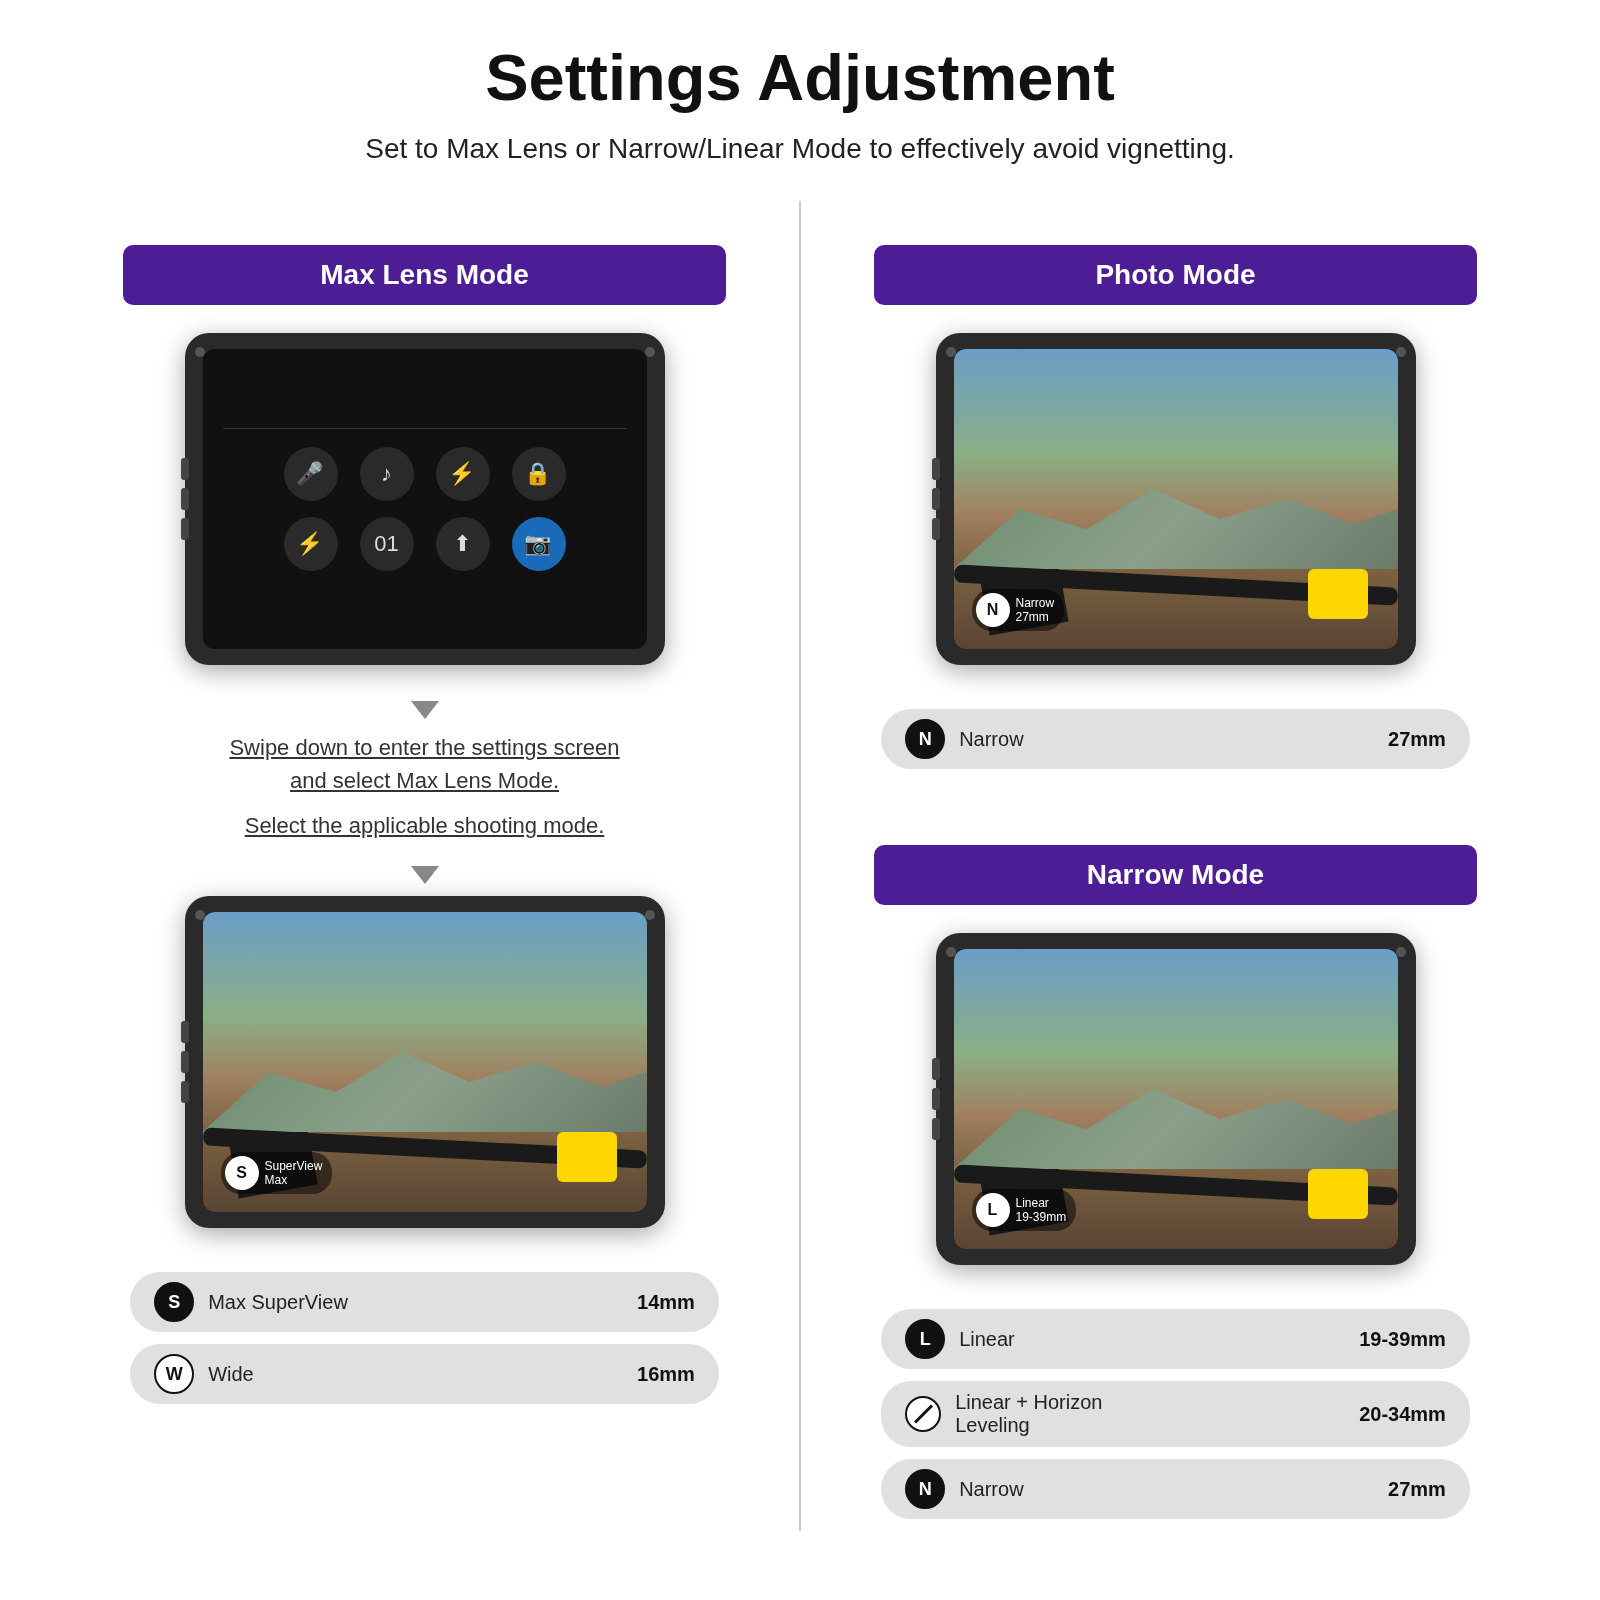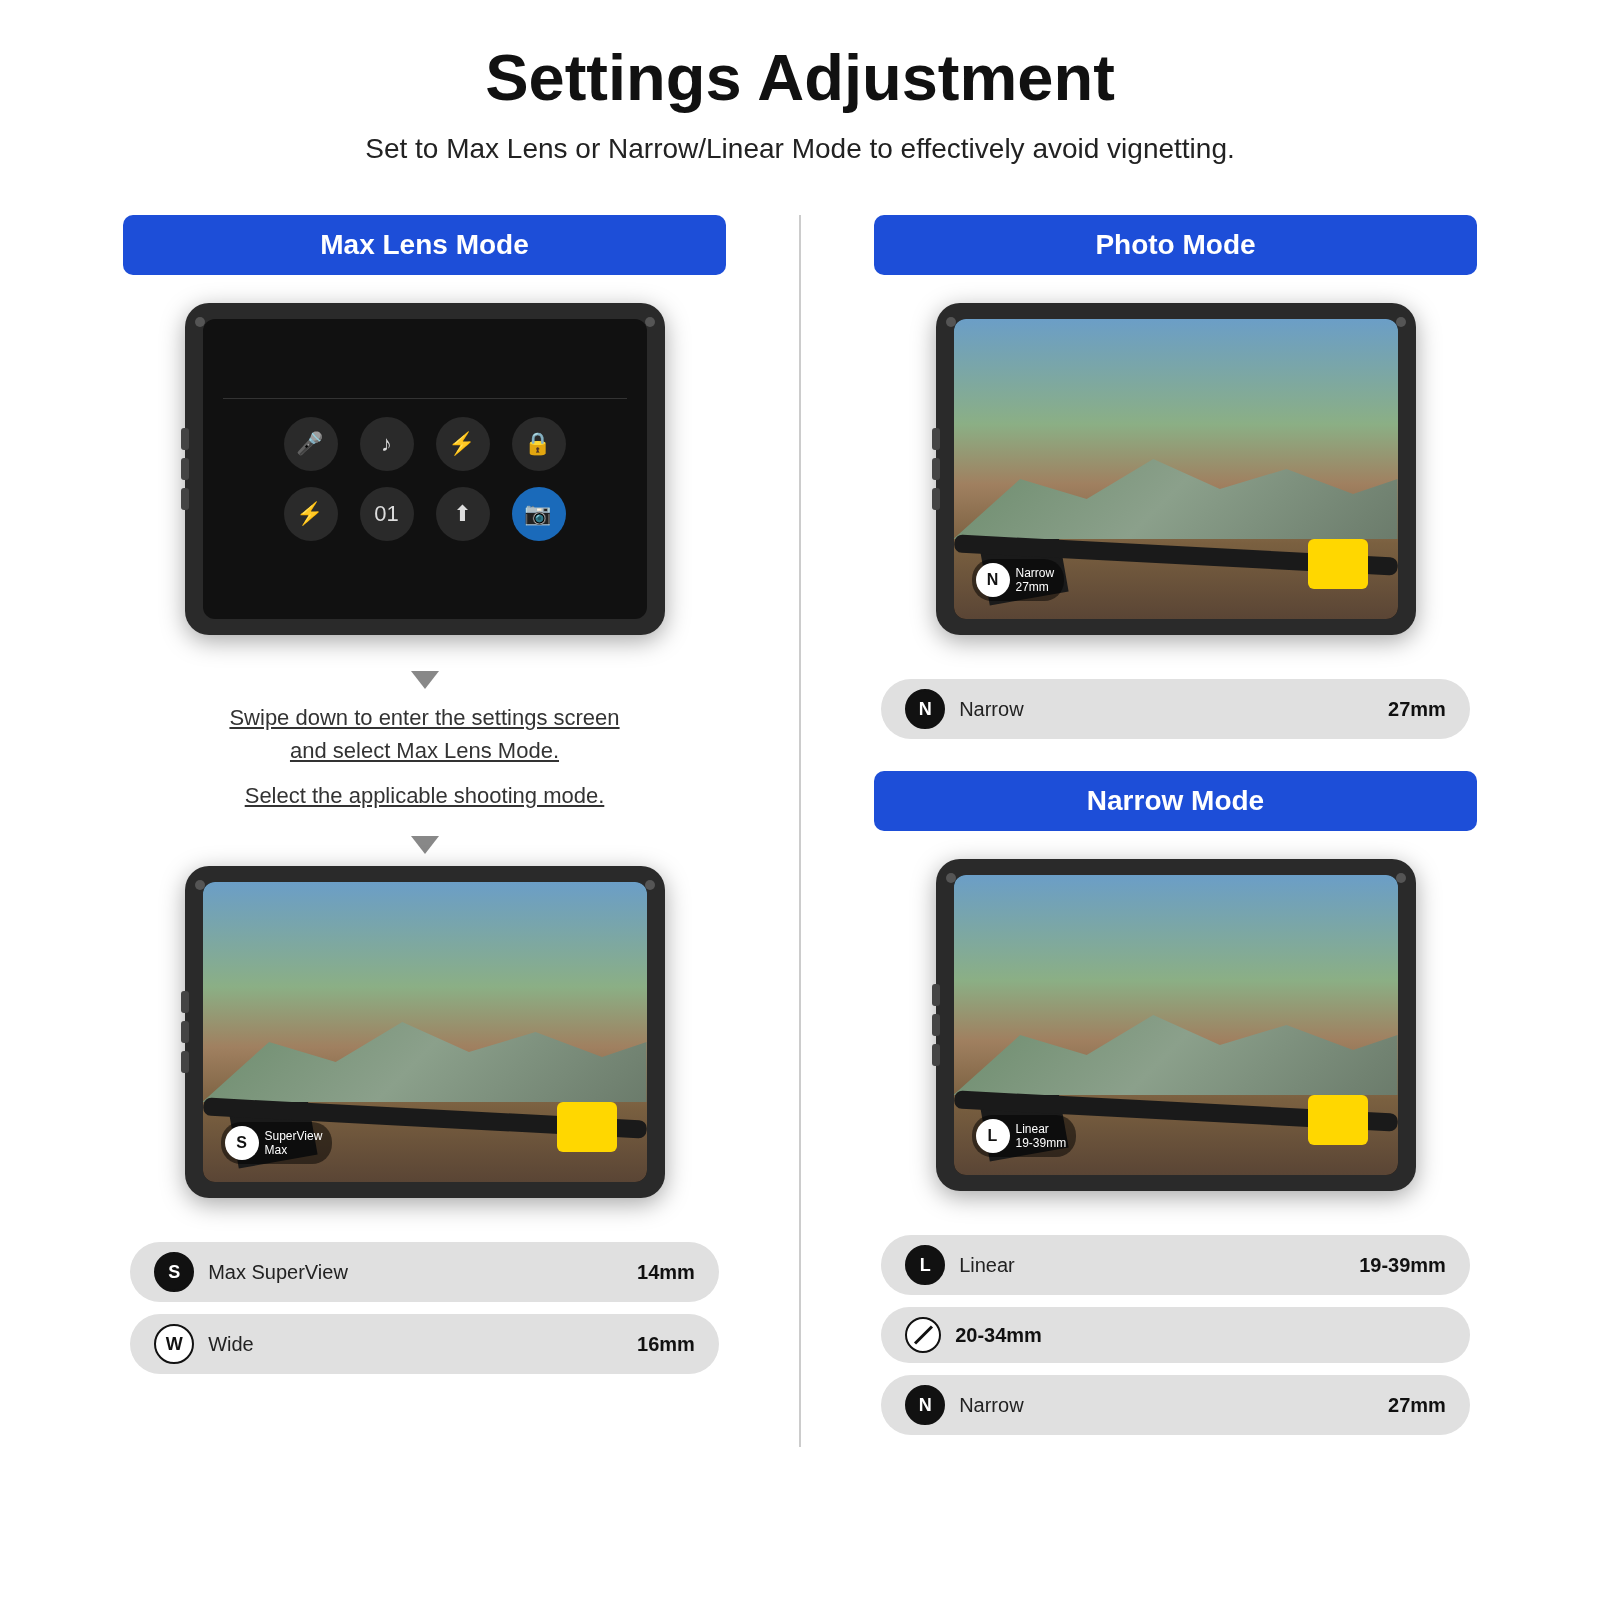--- a/index.html
+++ b/index.html
@@ -16,21 +16,21 @@
       font-size: 65px;
       font-weight: 900;
       color: #111;
       margin-bottom: 18px;
     }
 
     .page-subtitle {
       text-align: center;
       font-size: 28px;
       color: #222;
-      margin-bottom: 50px;
+      margin-bottom: 36px;
     }
 
     .main-layout {
       display: flex;
       gap: 0;
       width: 100%;
     }
 
     .left-col, .right-col {
       flex: 1;
@@ -41,29 +41,30 @@
     }
 
     .divider {
       width: 2px;
       background: #ccc;
       margin: 0 10px;
       align-self: stretch;
     }
 
     .section-badge {
-      background: #1d4ed8;
+      background: #4c1d95;
       color: #fff;
       font-size: 28px;
       font-weight: 700;
       border-radius: 10px;
       padding: 14px 50px;
       text-align: center;
       margin-bottom: 28px;
       width: 90%;
+      margin-top: 44px;
     }
 
     
     .device-mockup {
       background: #2a2a2a;
       border-radius: 24px;
       padding: 16px 18px;
       width: 480px;
       box-shadow: 0 6px 24px rgba(0,0,0,0.35);
       position: relative;
@@ -499,20 +500,21 @@
 
     <div class="section-spacer"></div>
 
     <div class="option-badge">
       <div class="option-letter dark">L</div>
       <span class="option-name">Linear</span>
       <span class="option-value">19-39mm</span>
     </div>
     <div class="option-badge">
       <div class="slash-icon"></div>
+      <span class="option-name">Linear + Horizon<br>Leveling</span>
       <span class="option-value">20-34mm</span>
     </div>
     <div class="option-badge">
       <div class="option-letter dark">N</div>
       <span class="option-name">Narrow</span>
       <span class="option-value">27mm</span>
     </div>
 
   </div>
 </div>

